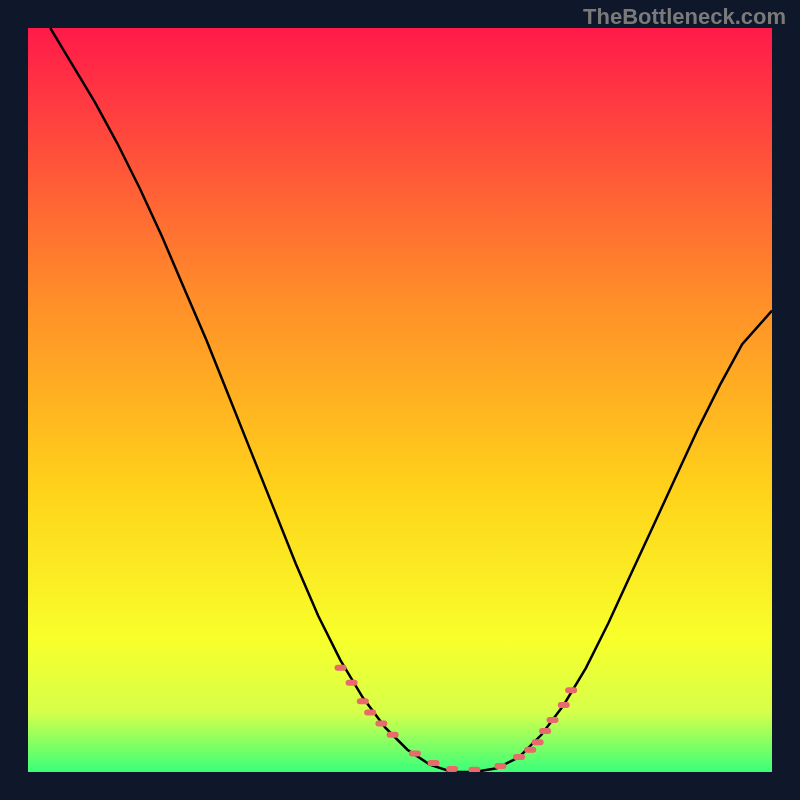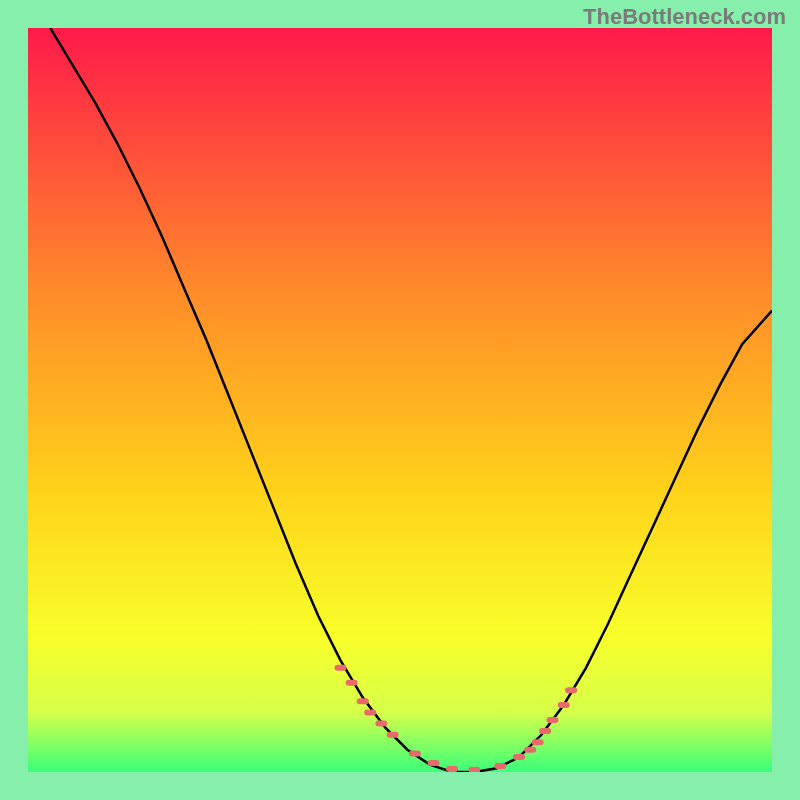--- a/index.html
+++ b/index.html
@@ -9,21 +9,21 @@
     width: 800px;
     height: 800px;
     position: relative;
     font-family: Arial, sans-serif;
   }
   .outer {
     position: absolute;
     top: 0; left: 0;
     width: 800px;
     height: 800px;
-    background: #86efac;
+    background: #0f172a;
   }
   .watermark {
     position: absolute;
     top: 4px;
     right: 14px;
     color: #7a7a7a;
     font-size: 22px;
     font-weight: bold;
     letter-spacing: 0px;
   }

